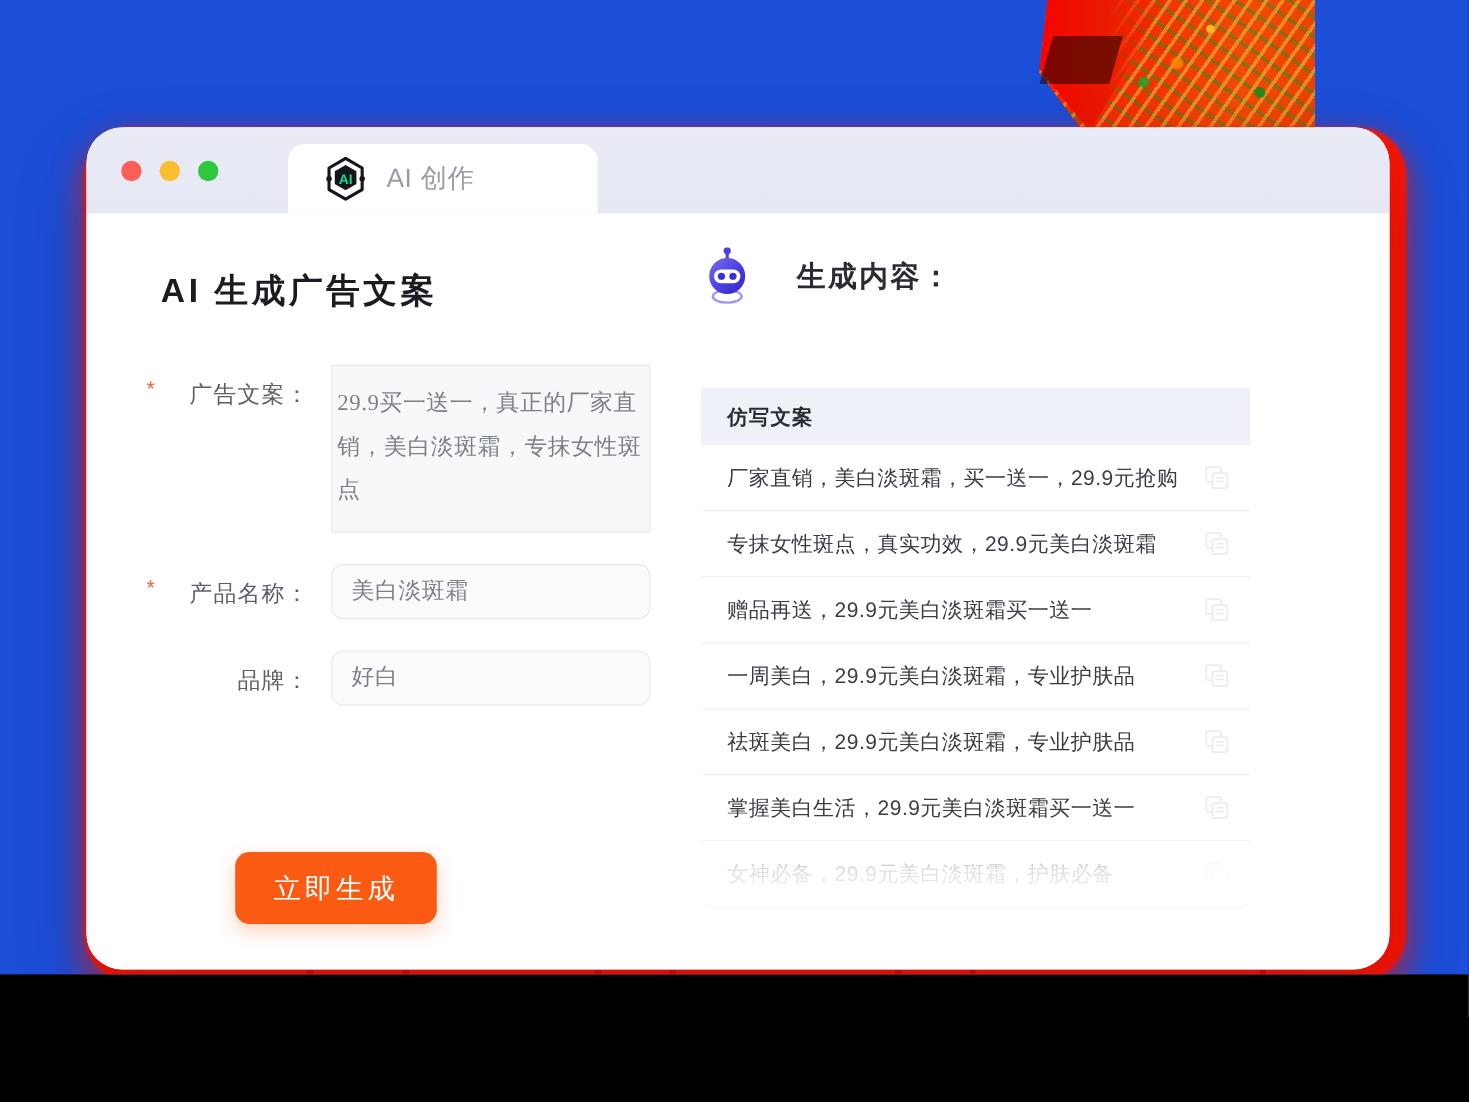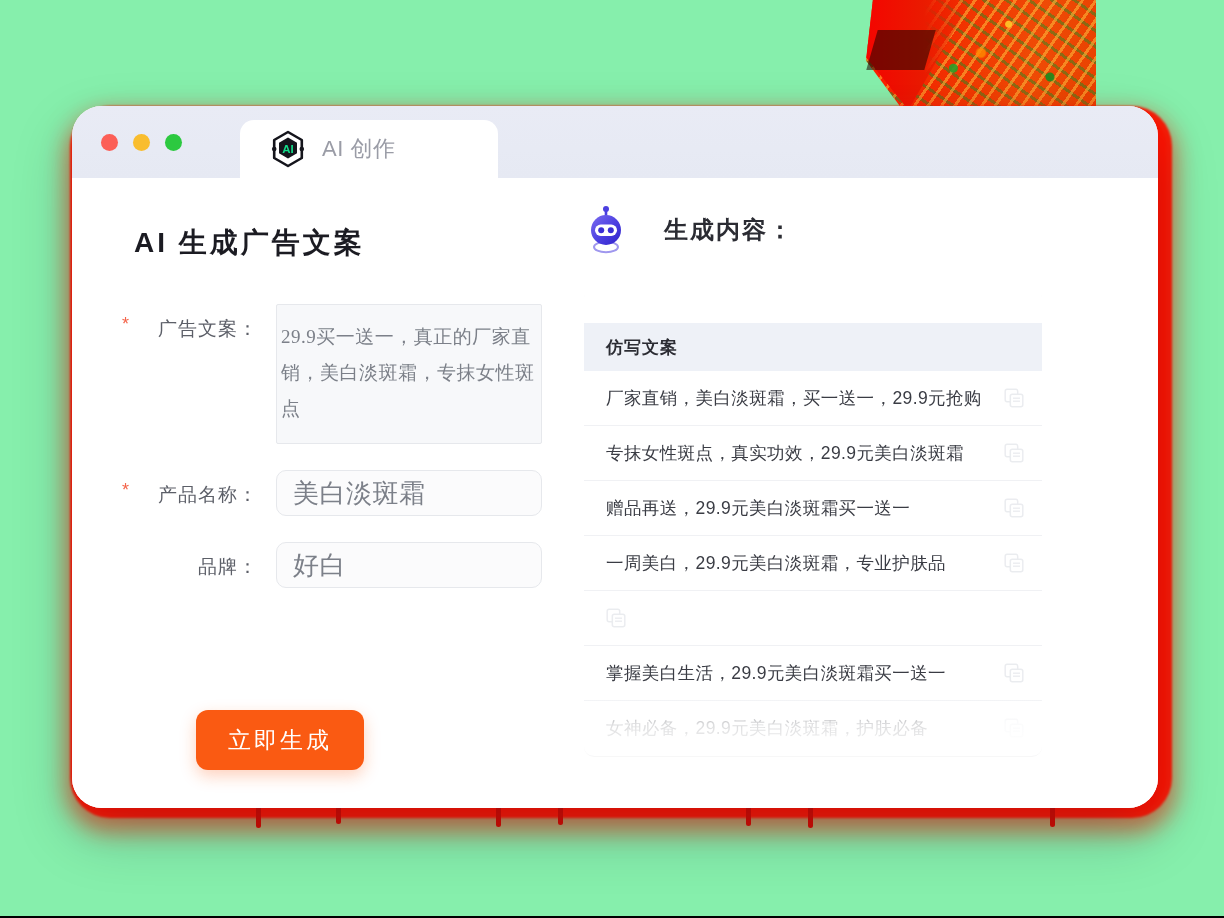--- a/index.html
+++ b/index.html
@@ -2,21 +2,21 @@
 <html><head>
 <meta charset="utf-8">
 <style>
   html,body{margin:0;padding:0;}
   body{
     width:1224px;height:918px;overflow:hidden;
     background:#000;
     font-family:"Liberation Sans","DejaVu Sans",sans-serif;
     -webkit-font-smoothing:antialiased;
   }
-  #stage{position:relative;width:1224px;height:916px;background:#86efac;overflow:hidden;}
+  #stage{position:relative;width:1224px;height:812px;background:#1d4ed8;overflow:hidden;}
 
   
   .bg-art{position:absolute;top:0;left:866px;width:230px;height:110px;overflow:hidden;}
   .bg-art .flag{
     position:absolute;inset:0;
     background:
       radial-gradient(circle at 18% 30%, rgba(255,170,0,.85) 0 3px, transparent 4px),
       radial-gradient(circle at 38% 62%, rgba(40,160,40,.9) 0 4px, transparent 5px),
       radial-gradient(circle at 62% 22%, rgba(255,200,40,.9) 0 3px, transparent 4px),
       radial-gradient(circle at 80% 70%, rgba(30,140,30,.9) 0 4px, transparent 5px),
@@ -91,21 +91,21 @@
   .textarea-box{
     width:266px;height:140px;box-sizing:border-box;
     background:#f7f8fa;border:1px solid #e6e8ec;border-radius:2px;
     padding:14px 4px;font-size:19px;line-height:36px;color:#7c8089;letter-spacing:.5px;
     overflow:hidden;
     font-family:Liberation Serif, serif;
   }
   .input-box{
     width:266px;height:46px;box-sizing:border-box;
     background:#fbfbfc;border:1px solid #e6e8ec;border-radius:10px;
-    padding:0 16px;font-size:26px;line-height:44px;color:#7c8089;letter-spacing:.5px;
+    padding:0 16px;font-size:19px;line-height:44px;color:#7c8089;letter-spacing:.5px;
     overflow:hidden;white-space:nowrap;
   }
   .gen-btn{
     margin:96px 0 16px 62px;width:168px;height:60px;border:none;border-radius:12px;
     background:#fa5a12;color:#fff;font-size:23px;letter-spacing:3px;cursor:pointer;
     font-family:inherit;box-shadow:0 6px 16px rgba(250,90,18,.28);
   }
 
   
   .right-head{display:flex;align-items:center;gap:36px;margin:0 0 34px 0;}
@@ -287,20 +287,21 @@
                 <svg viewBox="0 0 20 20" width="20" height="20">
                     <rect x="1.2" y="1.2" width="12.5" height="12.5" rx="2" fill="none" stroke="#d7dae1" stroke-width="1.5"></rect>
                     <rect x="6.3" y="6.3" width="12.5" height="12.5" rx="2" fill="#fff" stroke="#d7dae1" stroke-width="1.5"></rect>
                     <line x1="9" y1="10.2" x2="16" y2="10.2" stroke="#d7dae1" stroke-width="1.3"></line>
                     <line x1="9" y1="13.2" x2="16" y2="13.2" stroke="#d7dae1" stroke-width="1.3"></line>
                   </svg>
               </span>
             </div>
 
             <div class="row">
+              <span class="txt">祛斑美白，29.9元美白淡斑霜，专业护肤品</span>
               <span class="copy-ic">
                 <svg viewBox="0 0 20 20" width="20" height="20">
                     <rect x="1.2" y="1.2" width="12.5" height="12.5" rx="2" fill="none" stroke="#d7dae1" stroke-width="1.5"></rect>
                     <rect x="6.3" y="6.3" width="12.5" height="12.5" rx="2" fill="#fff" stroke="#d7dae1" stroke-width="1.5"></rect>
                     <line x1="9" y1="10.2" x2="16" y2="10.2" stroke="#d7dae1" stroke-width="1.3"></line>
                     <line x1="9" y1="13.2" x2="16" y2="13.2" stroke="#d7dae1" stroke-width="1.3"></line>
                   </svg>
               </span>
             </div>
 

